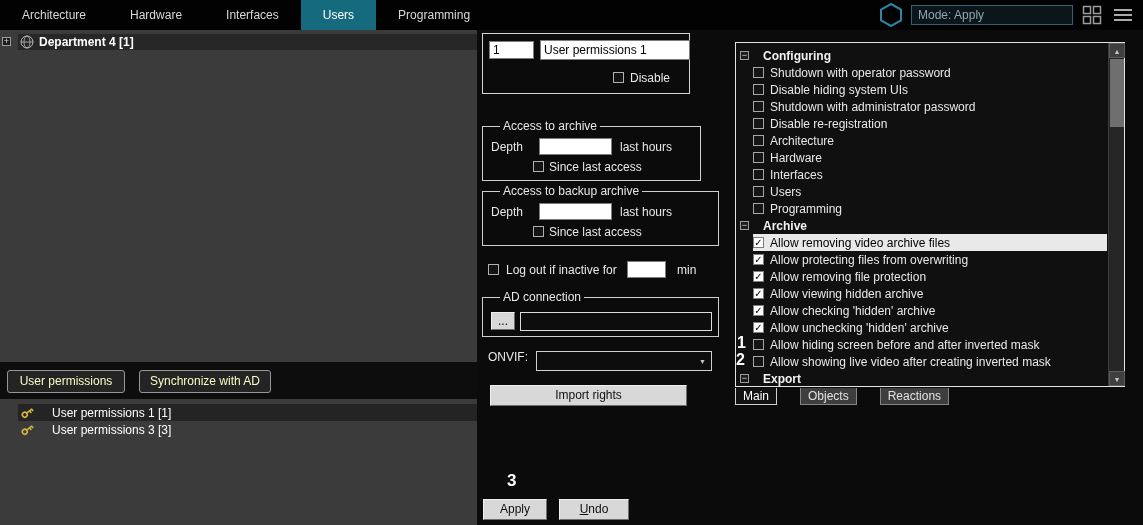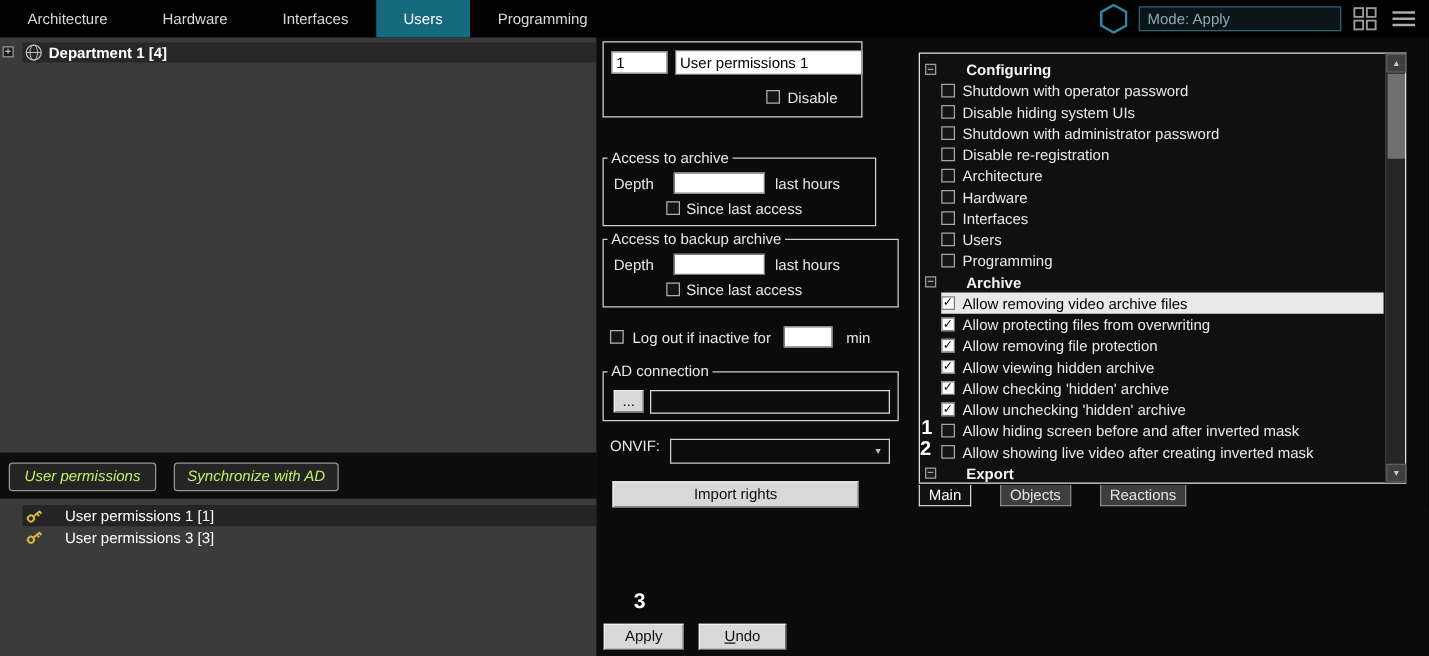--- a/index.html
+++ b/index.html
@@ -21,34 +21,34 @@
   
   .left-panel { position: absolute; top: 30px; left: 0; width: 477px; height: 495px; background: #3b3b3b; }
   .tree-row { position: absolute; top: 4px; left: 0; right: 0; height: 16px; }
   .tree-expander { position: absolute; left: 2px; top: 3px; width: 9px; height: 9px; border: 1px solid #9c9c9c;
                    background: #1d1d1d; color: #ddd; font-size: 9px; line-height: 7px; text-align: center; }
   .tree-sel { position: absolute; left: 18px; right: 0; top: 0; height: 16px; background: #272727;
               display: flex; align-items: center; gap: 5px; padding-left: 2px; }
   .tree-label { font-size: 12px; font-weight: bold; color: #fff; white-space: nowrap; }
   .btn-band { position: absolute; left: 0; top: 332px; width: 100%; height: 37px; background: #0d0d0d; }
   .dark-btn { position: absolute; top: 8px; height: 23px; background: #242424; border: 1px solid #969696;
-              border-radius: 3px; color: #bef264; font-size: 12px; text-align: center; line-height: 21px; font-style: italic; }
+              border-radius: 3px; color: #fef9c3; font-size: 12px; text-align: center; line-height: 21px; }
   #btn-userperm { left: 7px; width: 118px; }
   #btn-syncad { left: 139px; width: 132px; }
   .perm-list { position: absolute; left: 0; top: 369px; width: 100%; height: 126px; background: #3b3b3b; padding-top: 5px; }
   .perm-row { height: 17px; display: flex; align-items: center; margin-left: 18px; padding-left: 2px; gap: 12px; }
   .perm-row.selected { background: #242424; }
   .key-icon { width: 15px; height: 15px; margin-right: 5px; display: inline-flex; flex: none; }
   .perm-label { font-size: 12px; color: #fff; white-space: nowrap; }
 
   
   .gbox { position: absolute; border: 1px solid #d6d6d6; }
   #gbox-main { left: 482px; top: 33px; width: 208px; height: 61px; }
   .fgroup { position: absolute; border: 1px solid #cfcfcf; }
-  .fgroup .legend { position: absolute; top: -8px; left: 3px; background: #0b0b0b; padding: 0 3px;
+  .fgroup .legend { position: absolute; top: -8px; left: 17px; background: #0b0b0b; padding: 0 3px;
                     font-size: 12px; color: #e8e8e8; white-space: nowrap; }
   #grp-archive { left: 482px; top: 126px; width: 219px; height: 55px; }
   #grp-backup  { left: 482px; top: 191px; width: 237px; height: 55px; }
   #grp-ad      { left: 482px; top: 297px; width: 237px; height: 40px; }
   .winput { position: absolute; background: #fff; border: 1px solid #7c7c7c; color: #000;
             font-family: "Liberation Sans", sans-serif; font-size: 12px; padding: 0 3px; }
   .dinput { position: absolute; background: #0d0d0d; border: 1px solid #dcdcdc; color: #eee;
             font-family: "Liberation Sans", sans-serif; font-size: 12px; padding: 0 3px; }
   .flbl { position: absolute; font-size: 12px; color: #e8e8e8; white-space: nowrap; }
   .cbx { position: absolute; width: 11px; height: 11px; border: 1px solid #b0b0b0; background: #141414; }
@@ -63,21 +63,21 @@
   .accel::first-letter { text-decoration: underline; }
 
   
   #rights-box { position: absolute; left: 735px; top: 42px; width: 390px; height: 345px;
                 border: 1px solid #e2e2e2; background: #101010; }
   #rights-list { position: absolute; left: 0; top: 0; width: calc(100% - 17px); height: 100%;
                  overflow: hidden; padding-top: 4px; }
   .r-row { height: 17px; display: flex; align-items: center; }
   .expander { width: 9px; height: 9px; border: 1px solid #9c9c9c; background: #1d1d1d; color: #ddd;
               font-size: 9px; line-height: 7px; text-align: center; margin-left: 4px; flex: none; }
-  .g-label { margin-left: 24px; font-weight: bold; font-size: 12px; color: #f2f2f2; white-space: nowrap; }
+  .g-label { margin-left: 14px; font-weight: bold; font-size: 12px; color: #f2f2f2; white-space: nowrap; }
   .indent { width: 17px; flex: none; }
   .row-body { display: flex; align-items: center; flex: 1; height: 17px; }
   .row-body.selected { background: #e9e9e9; }
   .row-body.selected .i-label { color: #000; }
   .cb2 { width: 11px; height: 11px; border: 1px solid #a6a6a6; background: #151515; flex: none;
          font-size: 10px; line-height: 10px; text-align: center; color: #000; }
   .cb2.checked { background: #fff; border-color: #7d7d7d; }
   .i-label { margin-left: 6px; font-size: 12px; color: #e8e8e8; white-space: nowrap; }
   #rights-scroll { position: absolute; right: 0; top: 0; width: 16px; height: 100%; background: #262626;
                    border-left: 1px solid #3a3a3a; }
@@ -146,21 +146,21 @@
       <div class="tree-sel">
         <span class="ico">
           <svg width="14" height="14" viewBox="0 0 14 14">
               <g fill="none" stroke="#bdbdbd">
                 <circle cx="7" cy="7" r="6"></circle>
                 <ellipse cx="7" cy="7" rx="3" ry="6" stroke-width="0.8"></ellipse>
                 <line x1="1" y1="7" x2="13" y2="7" stroke-width="0.8"></line>
               </g>
             </svg>
         </span>
-        <span class="tree-label">Department 1 [4]</span>
+        <span class="tree-label">Department 4 [1]</span>
       </div>
     </div>
     <div class="btn-band">
       <div class="dark-btn" id="btn-userperm">User permissions</div>
       <div class="dark-btn" id="btn-syncad">Synchronize with AD</div>
     </div>
     <div class="perm-list">
         <div class="perm-row selected">
           <span class="key-icon">
             <svg width="15" height="15" viewBox="0 0 16 16">

